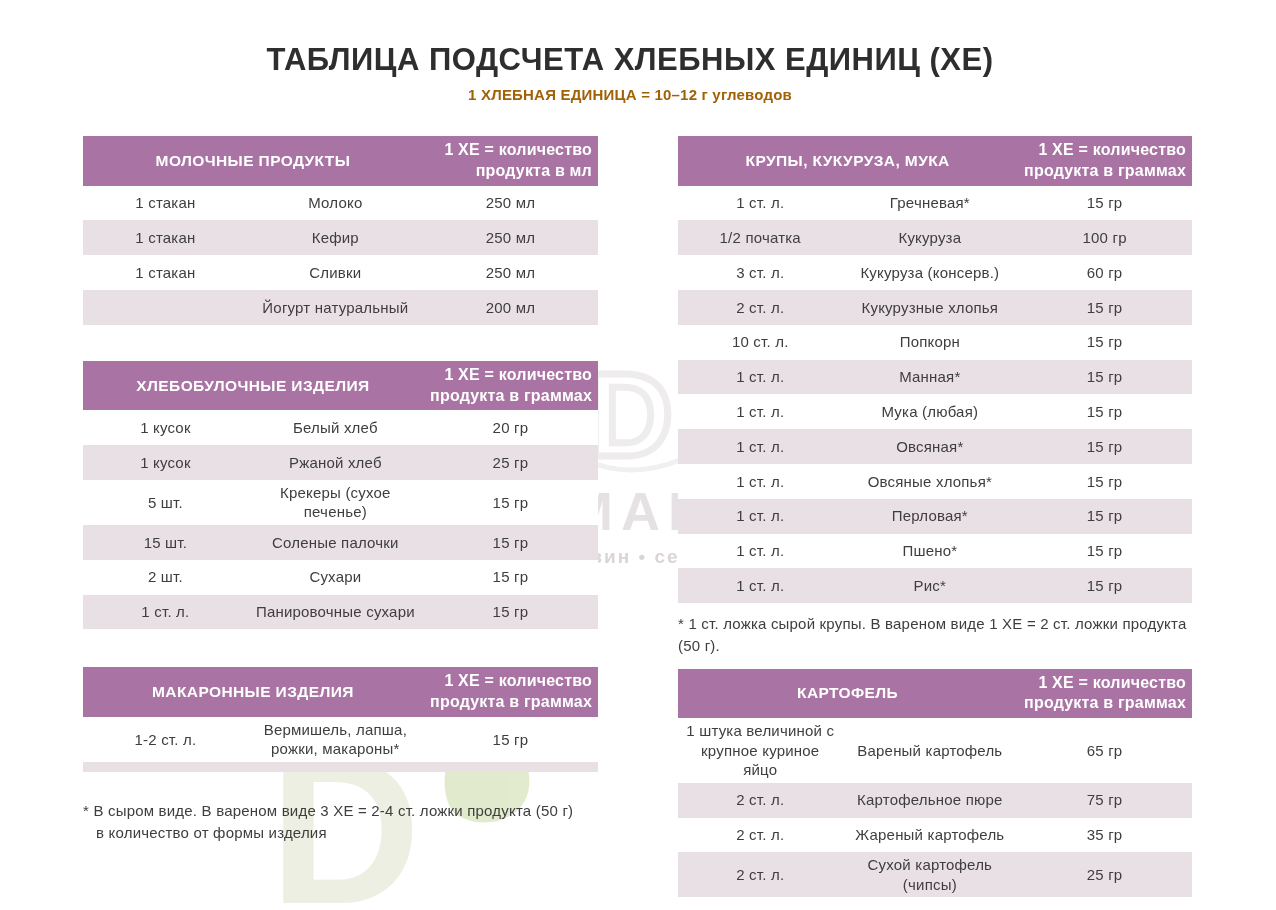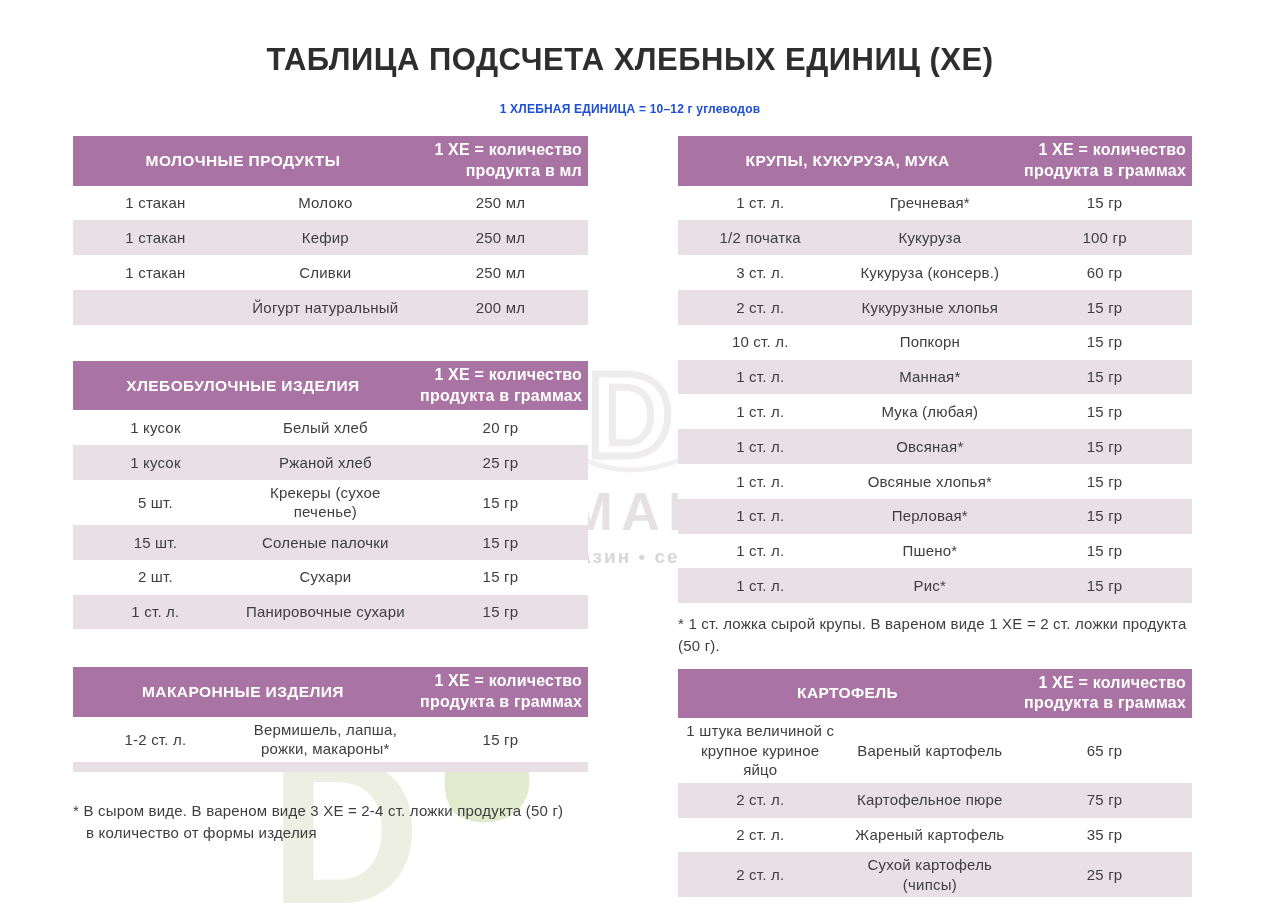--- a/index.html
+++ b/index.html
@@ -19,25 +19,25 @@
     background:#ffffff;
     overflow:hidden;
     text-decoration:underline;
   }
   
   .heading{position:absolute;top:42px;left:0;width:100%;text-align:center;}
   .heading h1{
     font-size:31px;font-weight:800;letter-spacing:.5px;color:#2e2e2e;
   }
   .heading h2{
-    margin-top:24px;font-size:12px;font-weight:700;color:#1d4ed8;letter-spacing:.2px;
+    margin-top:8px;font-size:15px;font-weight:700;color:#a16207;letter-spacing:.2px;
   }
   
   .col{position:absolute;top:136px;width:515px;}
-  .col-left{left:73px;}
+  .col-left{left:83px;}
   .col-right{left:678px;width:514px;}
   
   .table{width:100%;}
   .thead{
     display:flex;align-items:center;
     min-height:48px;
     background:var(--header-bg);
     color:#fff;font-weight:700;
   }
   .th-title{

